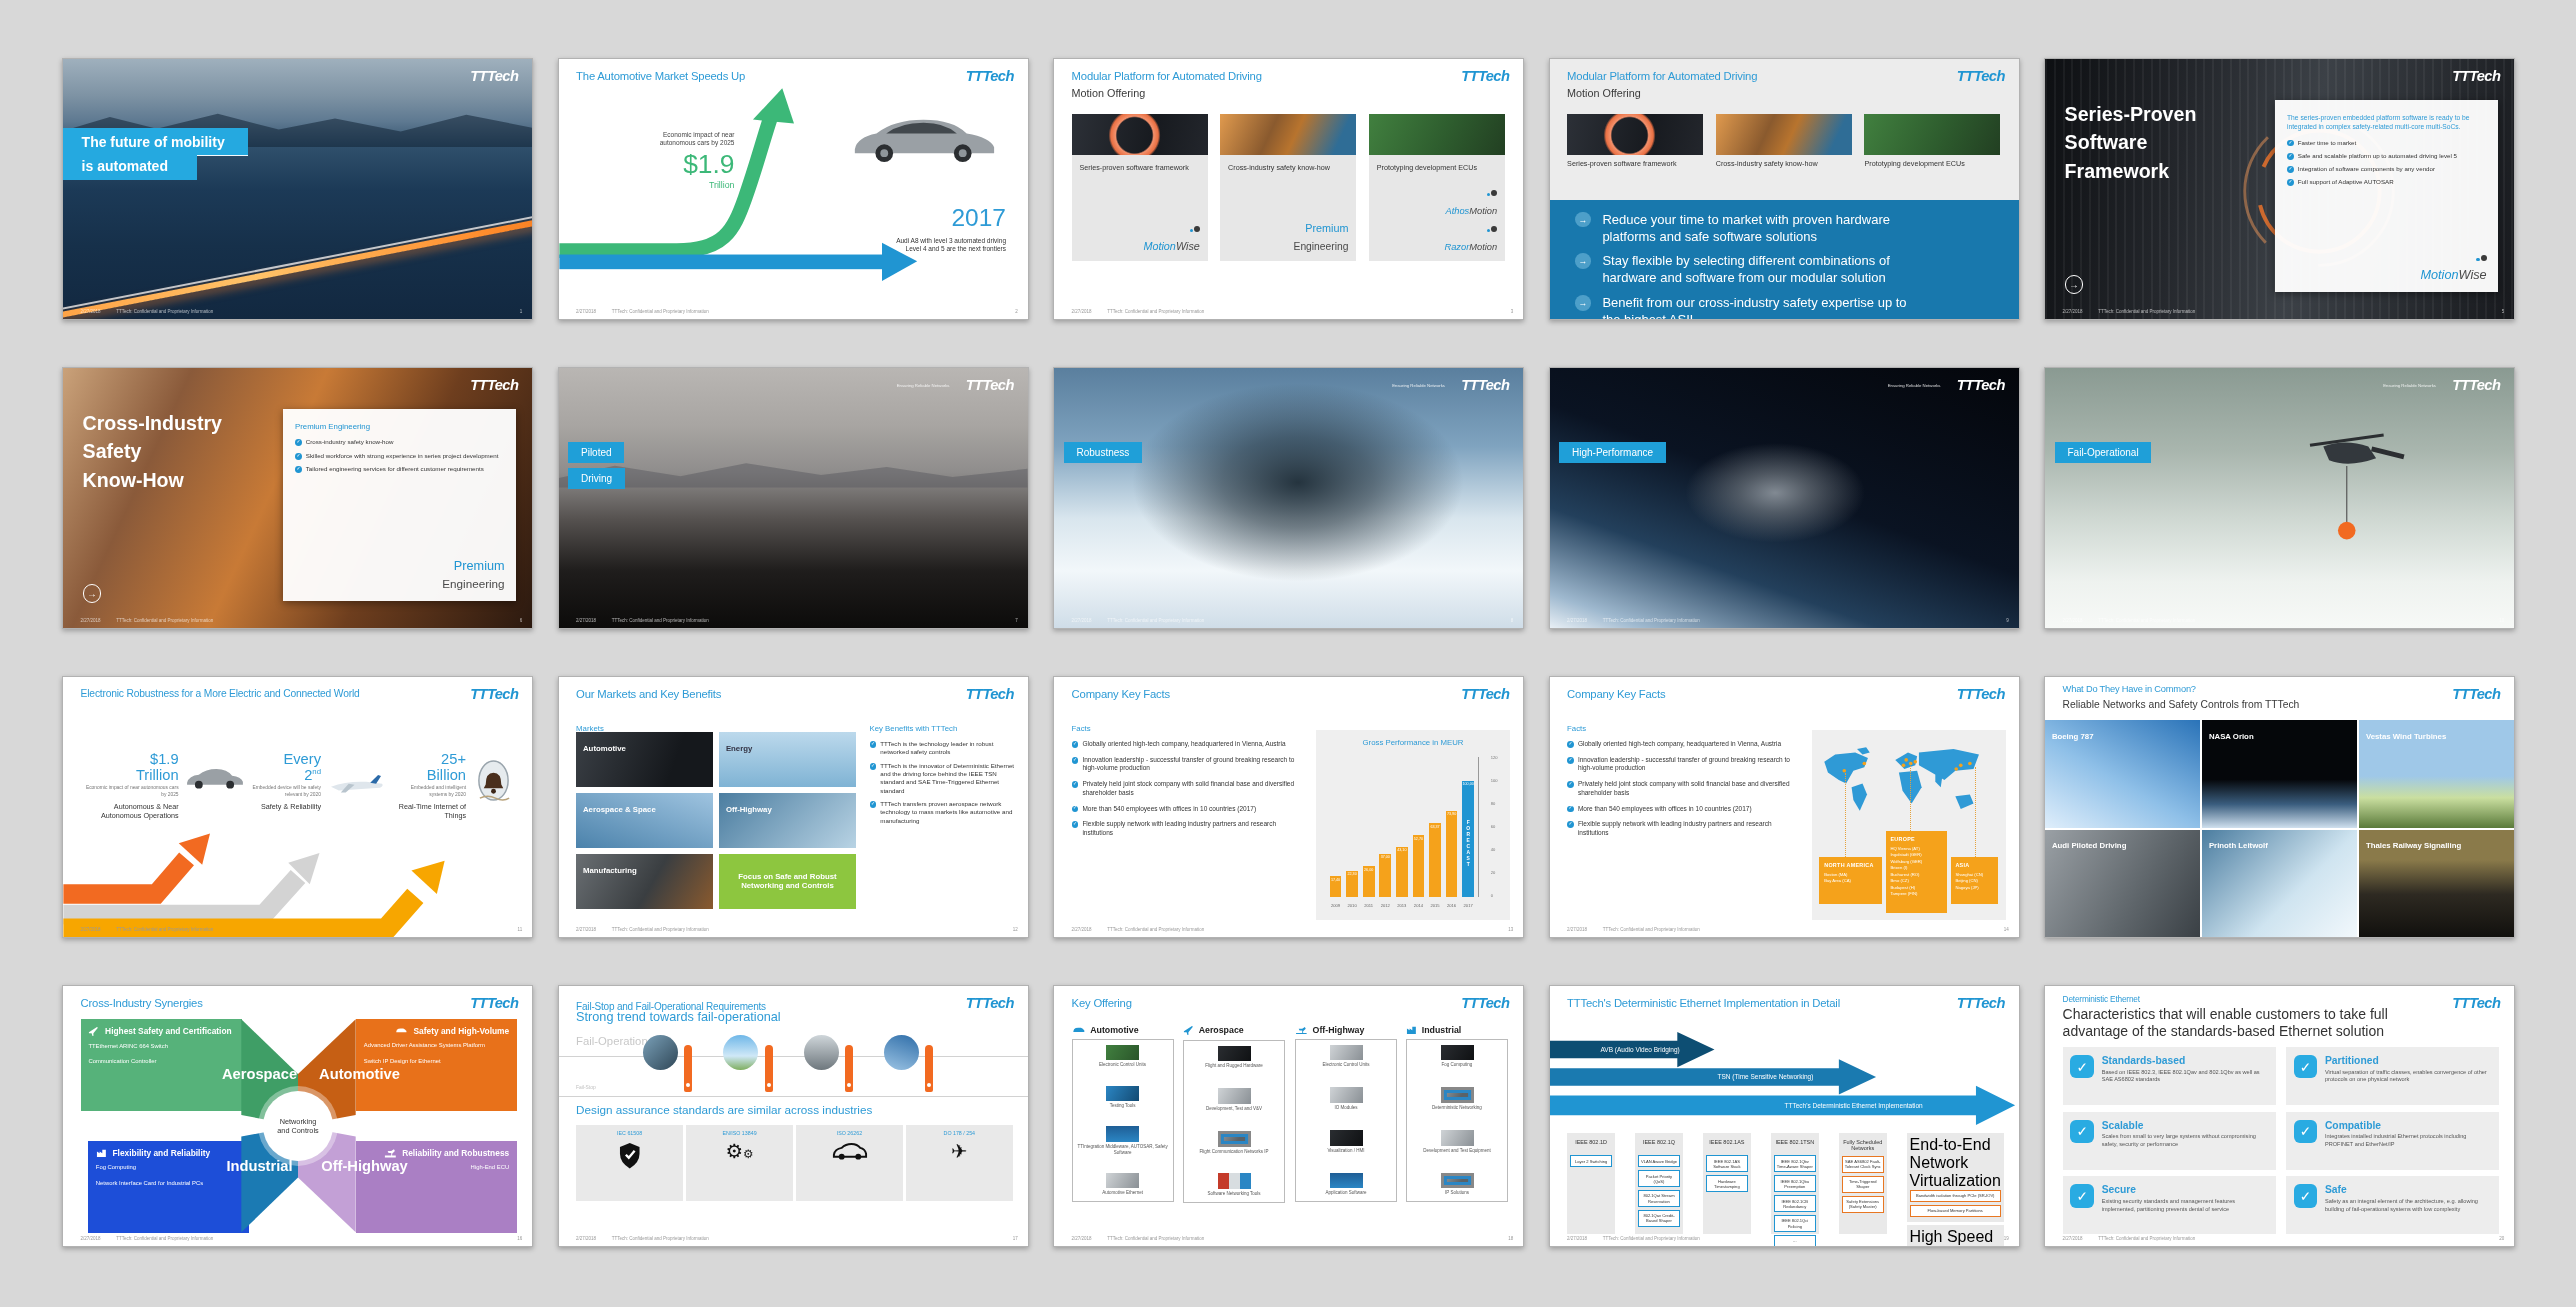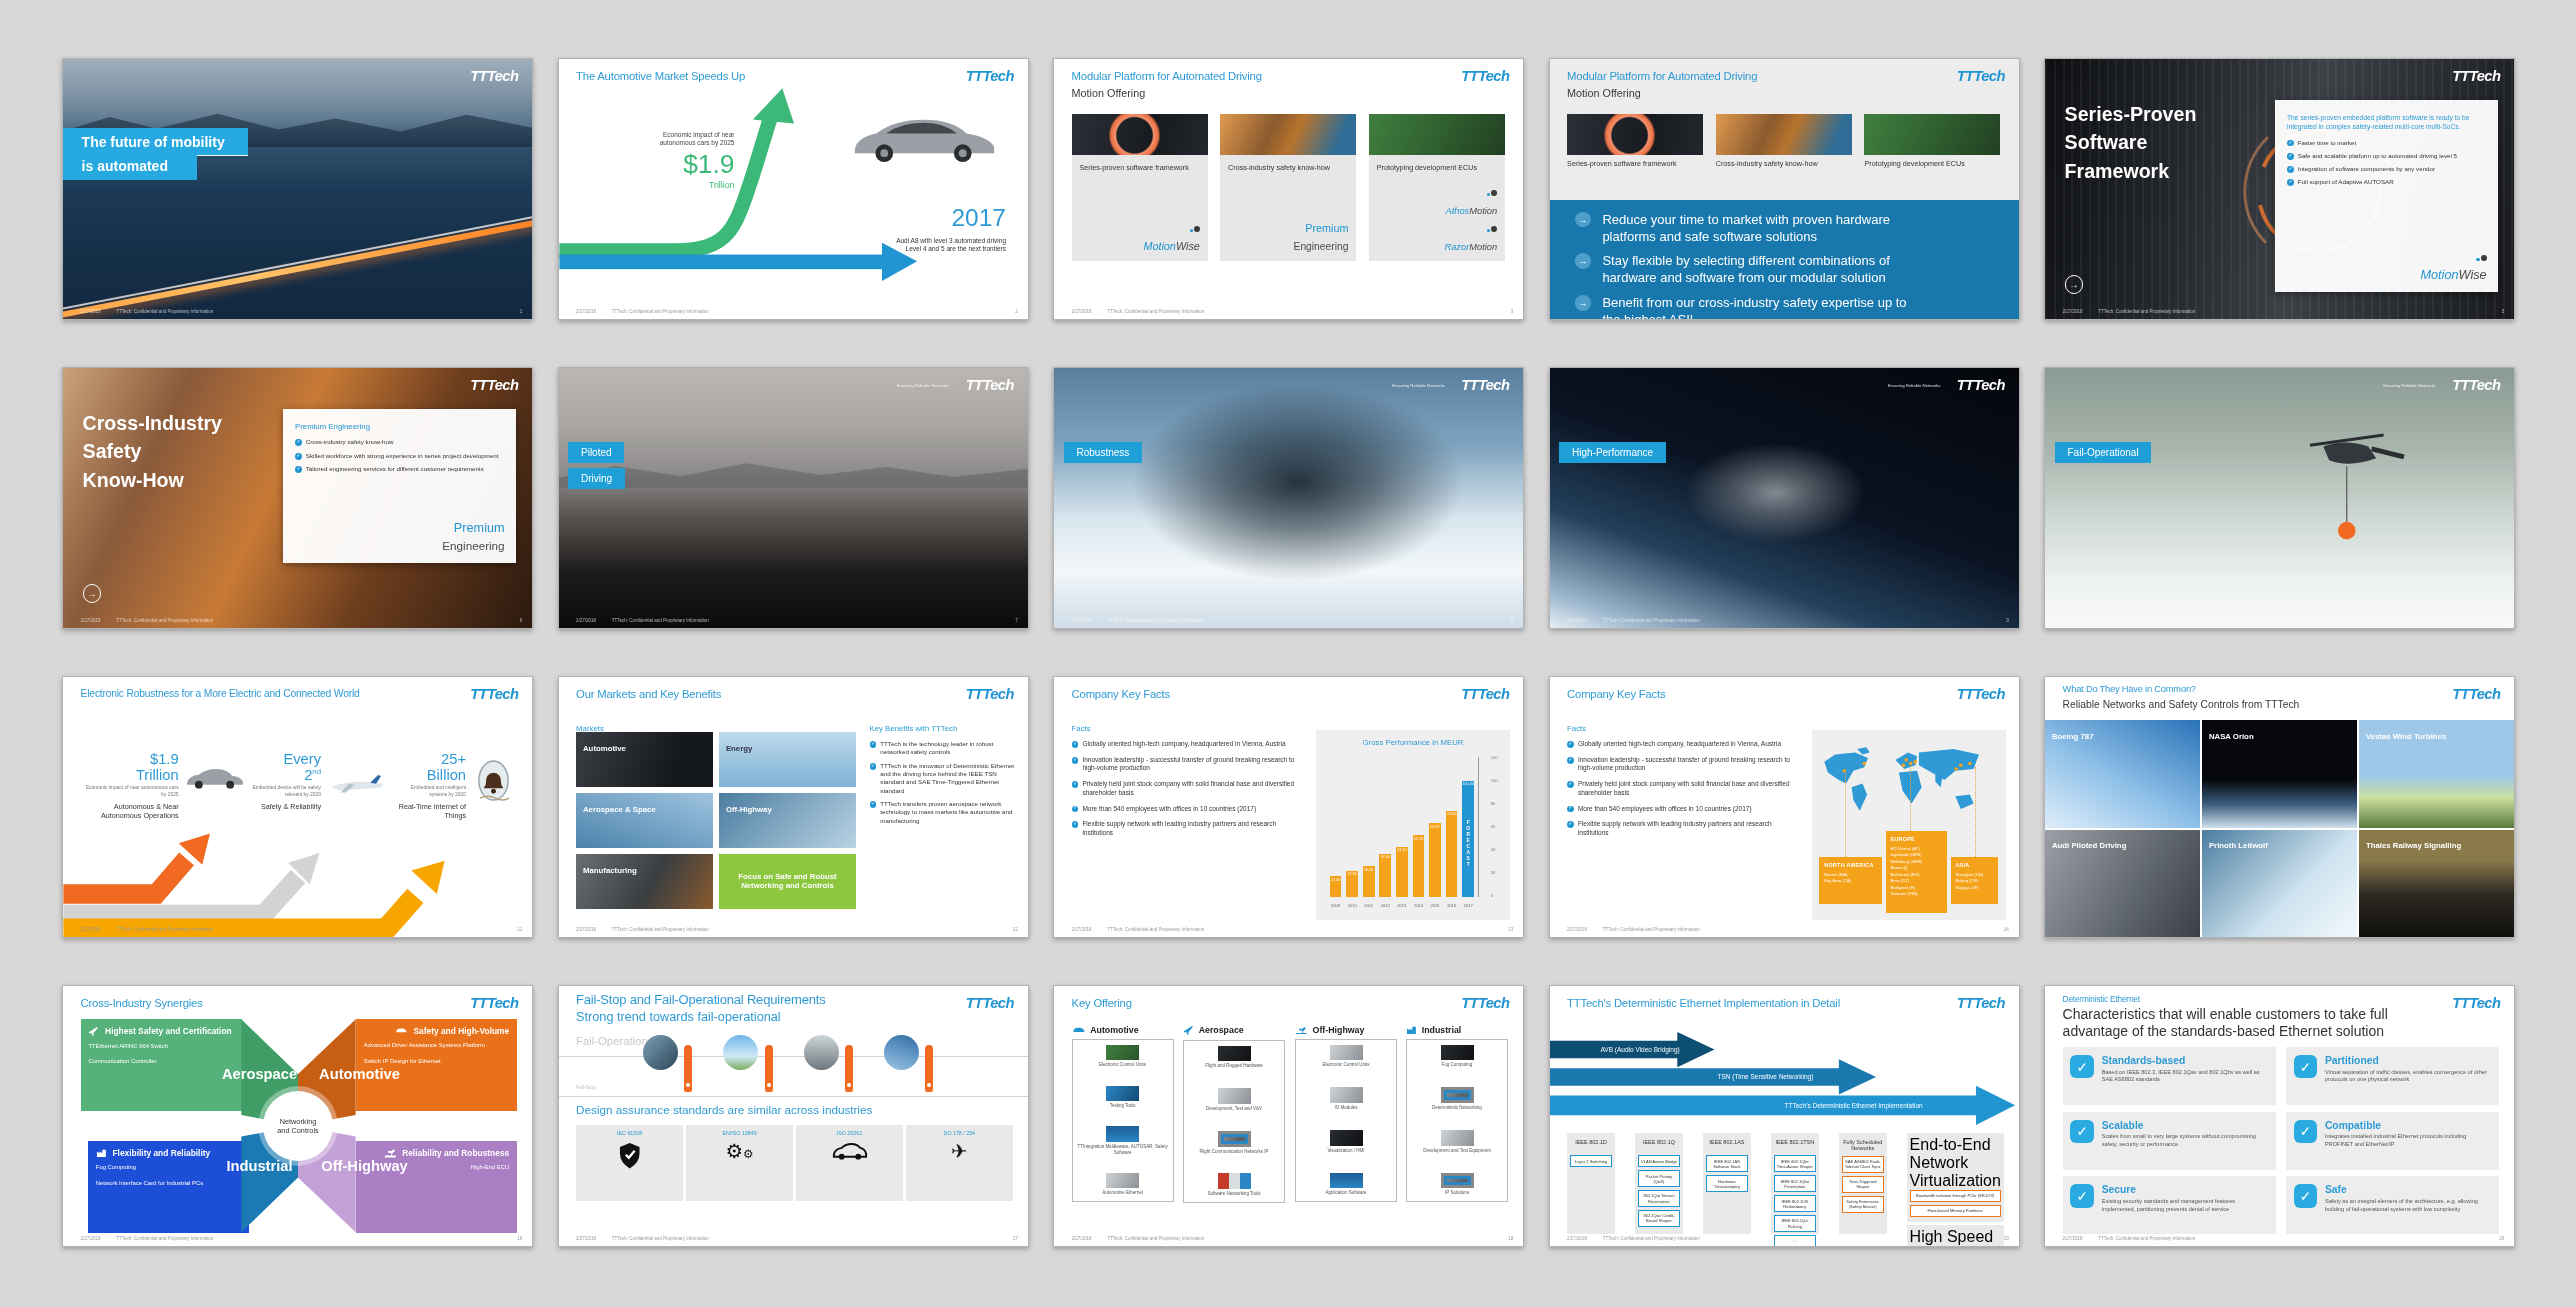--- a/index.html
+++ b/index.html
@@ -326,21 +326,21 @@
         <span>2/27/2018</span>
         <span>TTTech: Confidential and Proprietary Information</span>
         <span class="pgn">5</span>
       </div>
 </div>
 
 <div class="s">
   <div class="bg6"></div>
   <span class="logo w">TTTech</span>
   <div class="btitle"><span>Cross-Industry</span><br><span>Safety</span><br><span>Know-How</span></div>
-  <div class="wpanel" style="width:233px;height:154px">
+  <div class="wpanel" style="width:233px;height:192px">
     <div class="ph">Premium Engineering</div>
     <div class="bl">
           <span class="chk">✓</span>
           <p>Cross-industry safety know-how</p>
         </div>
     <div class="bl">
           <span class="chk">✓</span>
           <p>Skilled workforce with strong experience in series project development</p>
         </div>
     <div class="bl">
@@ -728,21 +728,21 @@
         <span><span>Networking</span><br><span>and Controls</span></span>
       </div>
   <div class="ft">
         <span>2/27/2018</span>
         <span>TTTech: Confidential and Proprietary Information</span>
         <span class="pgn">16</span>
       </div>
 </div>
 
 <div class="s">
-  <div class="ttl" style="font-size:13px;top:6px">Fail-Stop and Fail-Operational Requirements</div>
+  <div class="ttl" style="font-size:10px;top:15px">Fail-Stop and Fail-Operational Requirements</div>
   <div class="sub" style="top:23.5px;font-size:12.7px;color:#2e9bd6">Strong trend towards fail-operational</div>
   <span class="logo">TTTech</span>
   <div style="position:absolute;left:17.6px;top:49px;font-size:11.3px;color:#c8c8c8">Fail-Operational</div>
   <div class="greyl" style="top:70px"></div>
   <div class="greyl" style="top:110px"></div>
   <div style="position:absolute;left:17.6px;top:99px;font-size:4.9px;color:#c0c0c0">Fail-Stop</div>
   <div class="fcirc fc1" style="left:84px"></div>
       <div class="omark" style="left:125px">
         <i></i>
       </div>

